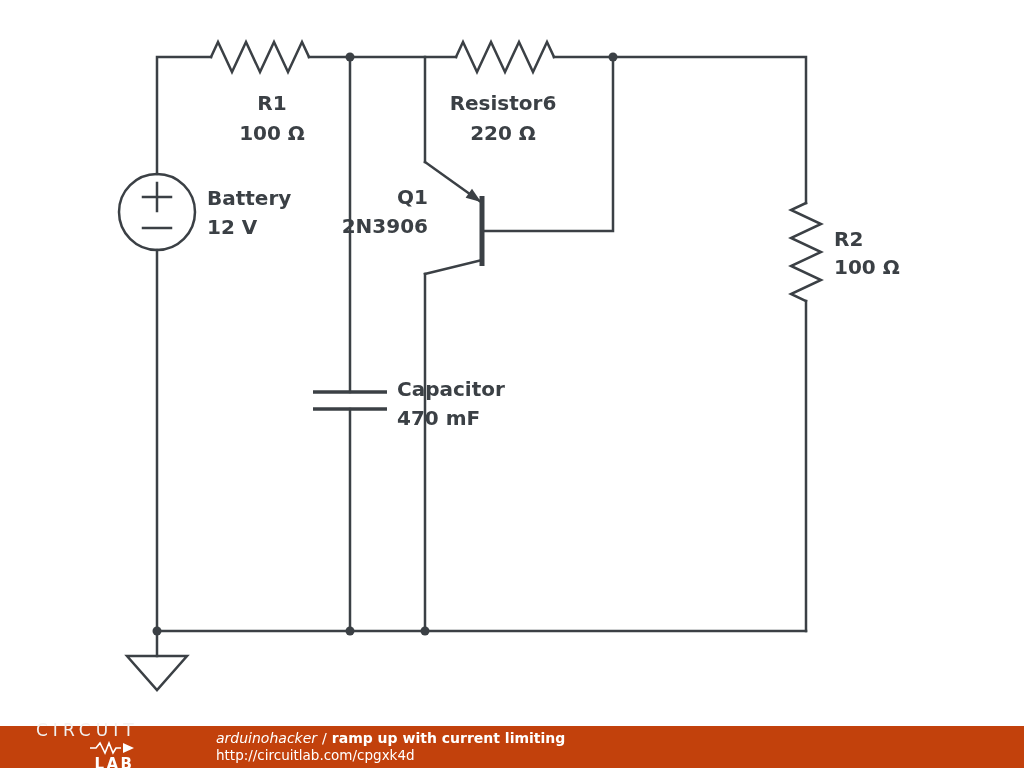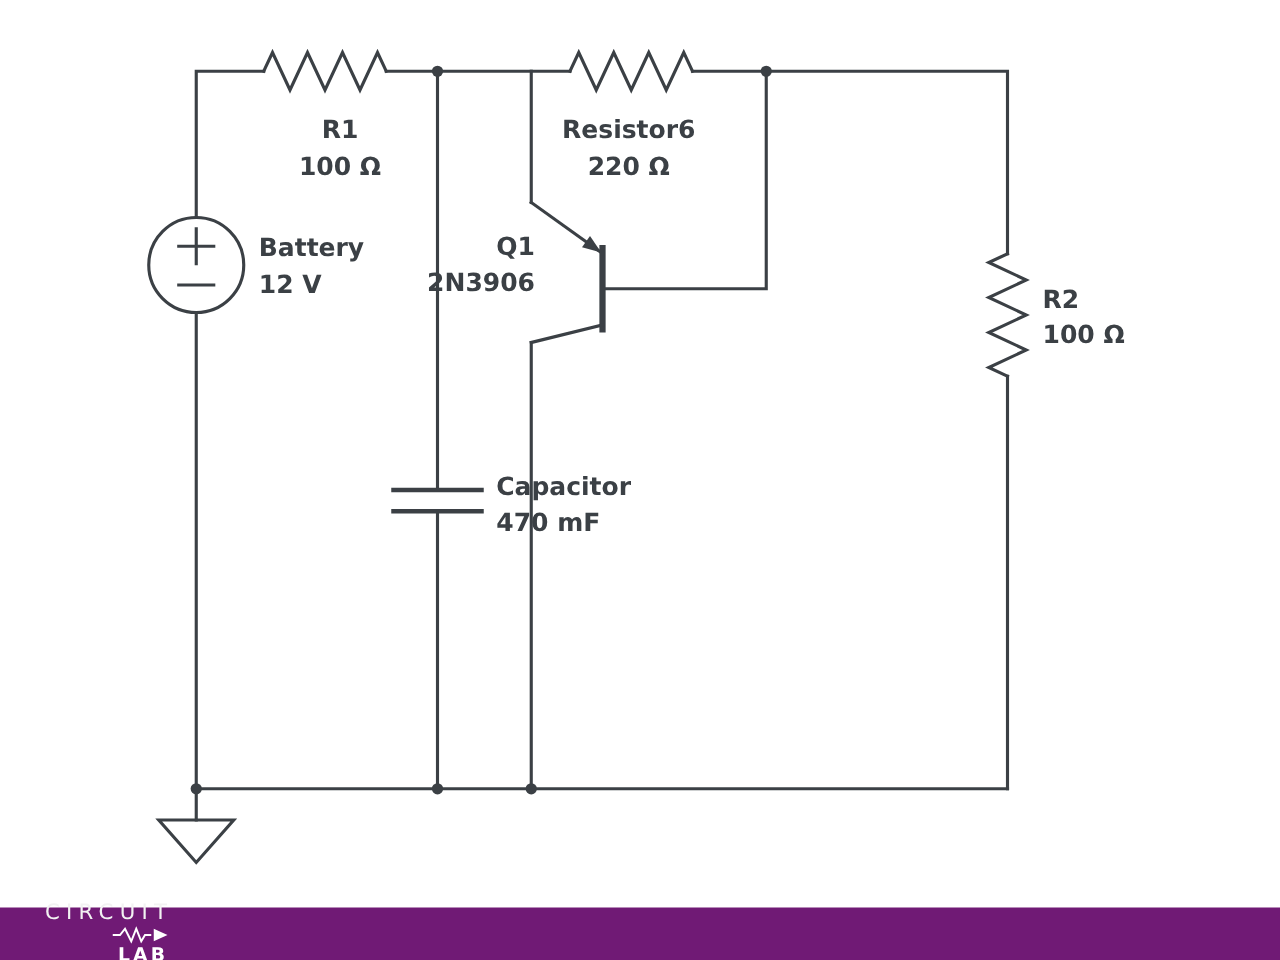--- a/index.html
+++ b/index.html
@@ -9,21 +9,21 @@
 
   
   .wire{stroke:#3b4045;stroke-width:2.5;fill:none;stroke-linecap:square;}
   .thick{stroke:#3b4045;stroke-width:5;fill:none;}
   .plate{stroke:#3b4045;stroke-width:3.5;fill:none;}
   .dot{fill:#3b4045;stroke:none;}
   .solid{fill:#3b4045;stroke:none;}
   .clabel{font-family:"DejaVu Sans",sans-serif;font-weight:bold;font-size:20px;fill:#3b4045;}
 
   
-  .footer{position:absolute;left:0;bottom:0;width:1024px;height:42px;background:#701a75;
+  .footer{position:absolute;left:0;bottom:0;width:1024px;height:42px;background:#c2410c;
           color:#ffffff;display:flex;align-items:center;}
   .logo{margin-left:36px;width:152px;color:#ffffff;}
   .logo-top{font-size:17px;letter-spacing:5px;font-weight:400;line-height:1;color:#f2f2f2;}
   .logo-bottom{display:flex;align-items:center;margin-top:2px;padding-left:2px;flex-direction:column;}
   .logo-lab{font-weight:700;font-size:15px;letter-spacing:2.5px;margin-left:3px;}
   .meta{margin-left:28px;line-height:1.25;}
   .line1{font-size:14px;}
   .author{font-style:italic;}
   .sep{margin:0 5px;}
   .title{font-weight:700;}
@@ -122,15 +122,21 @@
     <div class="logo">
       <div class="logo-top">CIRCUIT</div>
       <div class="logo-bottom">
         <svg width="46" height="14" viewBox="0 0 46 14">
           <polyline points="0,7 6,7 10,2 15,12 19,2 23,12 26,7 31,7" fill="none" stroke="#ffffff" stroke-width="1.6"></polyline>
           <polygon points="33,2 33,12 44,7" fill="#ffffff"></polygon>
         </svg>
         <span class="logo-lab">LAB</span>
       </div>
     </div>
+    <div class="meta">
+      <div class="line1">
+        <span class="author">arduinohacker</span><span class="sep">/</span><span class="title">ramp up with current limiting</span>
+      </div>
+      <div class="url">http://circuitlab.com/cpgxk4d</div>
+    </div>
   </div>
 
 </div>
 
 </body></html>

